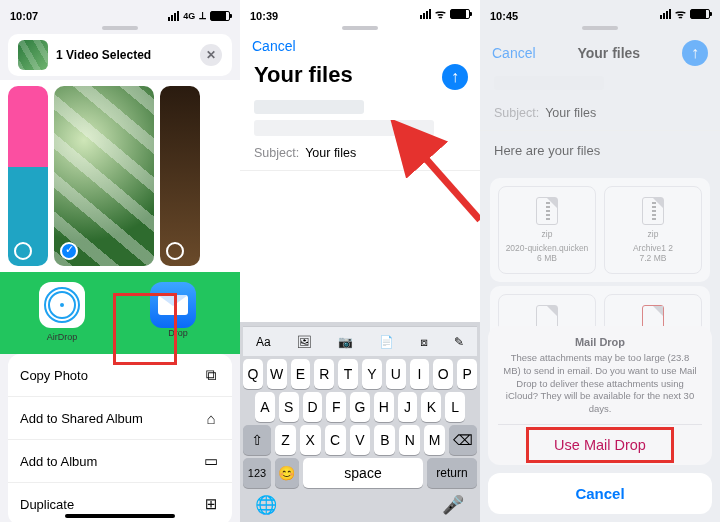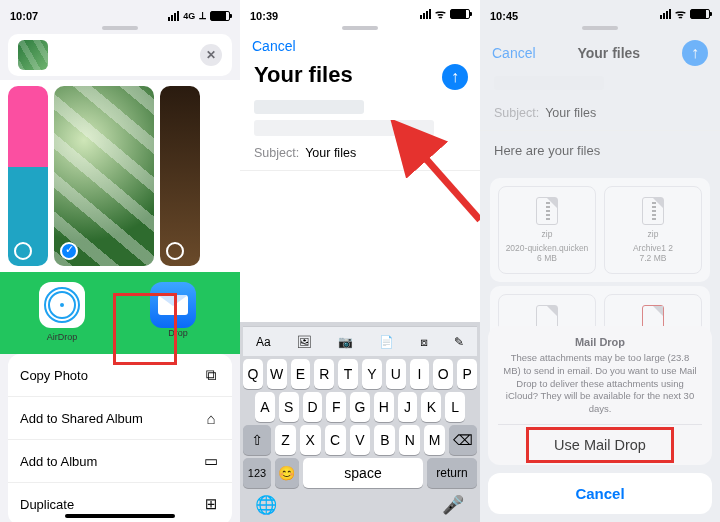--- a/index.html
+++ b/index.html
@@ -87,21 +87,21 @@
   .att{flex:1;border:1px solid #e1e1e6;border-radius:8px;padding:10px 4px;display:flex;flex-direction:column;align-items:center;gap:4px}
   .att .doc{width:22px;height:28px;background:#fff;border:1px solid #c0c0c6;border-radius:3px;position:relative}
   .att .doc:before{content:"";position:absolute;top:0;right:0;border:5px solid #c0c0c6;border-left-color:transparent;border-bottom-color:transparent}
   .att .doc.zip:after{content:"";position:absolute;left:9px;top:4px;width:4px;height:20px;background:repeating-linear-gradient(#888 0 2px,transparent 2px 4px)}
   .att .doc.pdf{border-color:#c33}
   .att .n{font-size:8.5px;color:#666;text-align:center;line-height:1.2}
   .sheet3{position:absolute;left:8px;right:8px;bottom:8px}
   .card{background:#f6f6f8;border-radius:12px;padding:10px 10px 0;margin-bottom:8px}
   .card h4{text-align:center;font-size:11px;color:#7a7a80;font-weight:600}
   .card p{text-align:center;font-size:9.5px;color:#8a8a90;padding:4px 4px 8px;line-height:1.35}
-  .opt{border-top:1px solid #e3e3e8;text-align:center;padding:12px 0;font-size:14.5px;color:#404040}
+  .opt{border-top:1px solid #e3e3e8;text-align:center;padding:12px 0;font-size:14.5px;color:#be185d}
   .cancelcard{background:#fff;border-radius:12px;text-align:center;padding:12px 0;font-size:15px;font-weight:600;color:#007aff}
 </style>
 </head>
 <body>
 
 <div class="stage">
 
 <div class="pane p1">
   <div class="status">
     <span>10:07</span>
@@ -116,20 +116,21 @@
       <span style="font-size:10px">⟂</span>
       <span class="batt">
             <i></i>
           </span>
     </span>
   </div>
   <div class="handle"></div>
   <div class="hdr">
     <div class="thumb"></div>
     <div class="hdr-t">
+      <div class="t1">1 Video Selected</div>
     </div>
     <div class="xbtn">✕</div>
   </div>
   <div class="strip">
     <div class="ph a">
           <span class="cir"></span>
         </div>
     <div class="ph b sel">
           <span class="cir"></span>
         </div>

